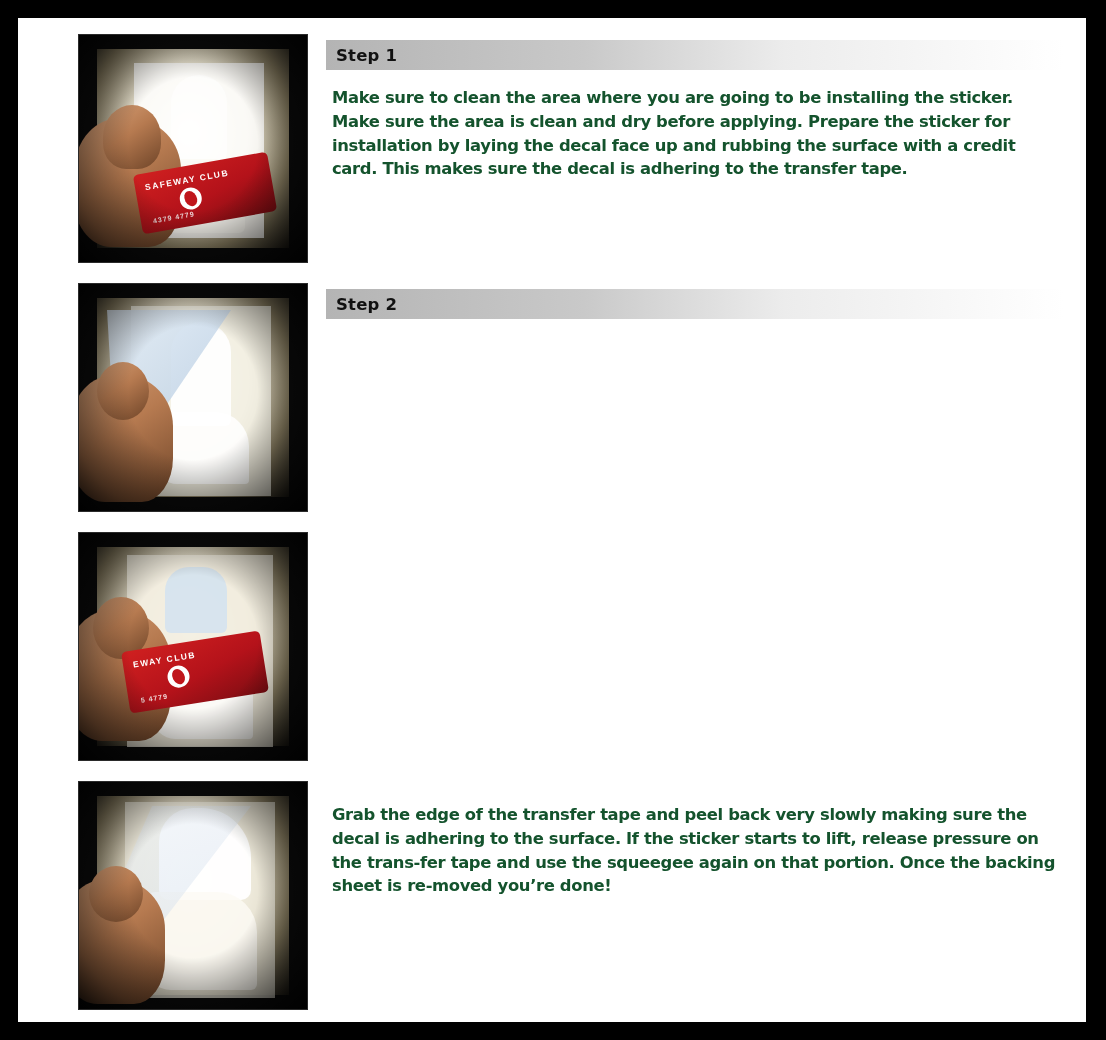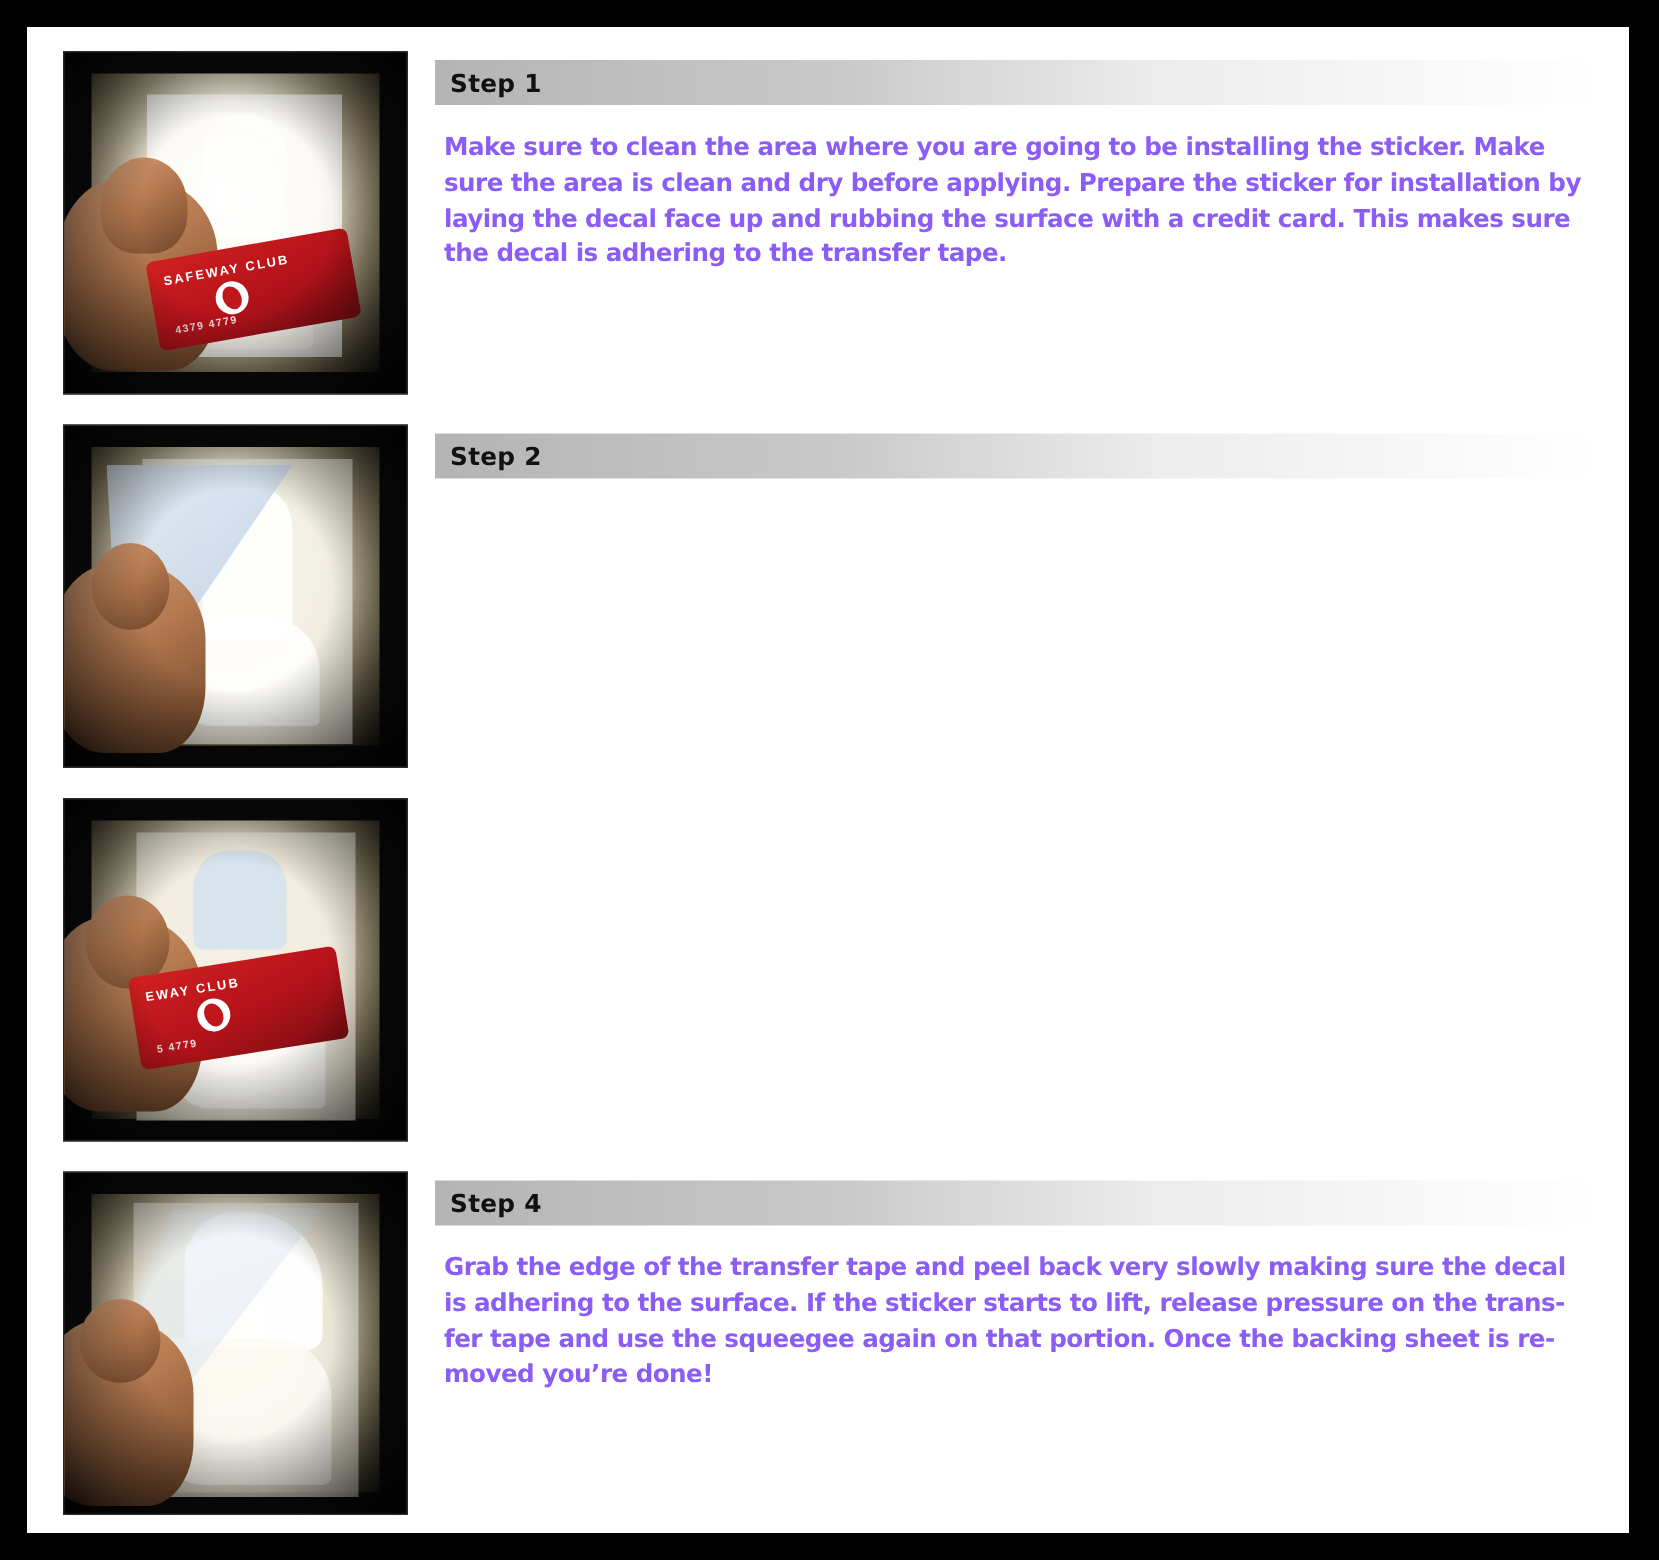--- a/index.html
+++ b/index.html
@@ -26,20 +26,21 @@
     width: 100%;
     height: 100%;
     background: #ffffff;
     box-sizing: border-box;
     padding: 16px 22px 16px 24px;
   }
   .steps {
     display: flex;
     flex-direction: column;
     gap: 20px;
+    margin-left: 36px;
   }
   .step-row {
     display: flex;
     flex-direction: row;
     align-items: flex-start;
   }
   
   .photo {
     position: relative;
     width: 228px;
@@ -139,21 +140,21 @@
     font-weight: bold;
     font-size: 16.5px;
     color: #111;
     letter-spacing: .2px;
   }
   .para {
     font-family: "DejaVu Sans", sans-serif;
     font-weight: bold;
     font-size: 16.4px;
     line-height: 1.45;
-    color: #8b5cf6;
+    color: #14532d;
     margin: 16px 6px 0 6px;
     letter-spacing: -0.35px;
   }
   .para.second {
     margin-top: 20px;
   }
 </style>
 </head>
 <body>
 
@@ -224,22 +225,19 @@
           <div class="glow"></div>
           <div class="sheetpaper" style="left:46px;top:20px;width:150px;height:196px;background:rgba(240,236,222,0.80);"></div>
           <div class="decal-figure" style="left:80px;top:26px;width:92px;height:92px;background:rgba(255,255,255,0.95);border-radius:34px 50px 10px 10px;"></div>
           <div class="decal-figure" style="left:66px;top:110px;width:112px;height:98px;background:rgba(252,250,244,0.82);border-radius:10px 40px 6px 26px;"></div>
           <div class="sheetpaper" style="left:22px;top:24px;width:150px;height:184px;background:linear-gradient(160deg, rgba(236,242,248,0.55) 0%, rgba(210,222,236,0.45) 60%, rgba(180,196,214,0.4) 100%);clip-path:polygon(34% 0%, 100% 0%, 6% 100%, 0% 64%);"></div>
           <div class="hand" style="left:-18px;top:98px;width:104px;height:124px;"></div>
           <div class="hand" style="left:10px;top:84px;width:54px;height:56px;border-radius:50%;"></div>
           <div class="vign"></div>
         </div>
         <div class="content">
-          <div class="step-banner">
-            <span class="lbl">Step 4</span>
-          </div>
           <p class="para">Grab the edge of the transfer tape and peel back very slowly making sure the decal is adhering to the surface.  If the sticker starts to lift, release pressure on the trans-fer tape and use the squeegee again on that portion.  Once the backing sheet is re-moved you’re done!</p>
         </div>
       </div>
 
     </div>
   </div>
 </div>
 
 </body></html>

